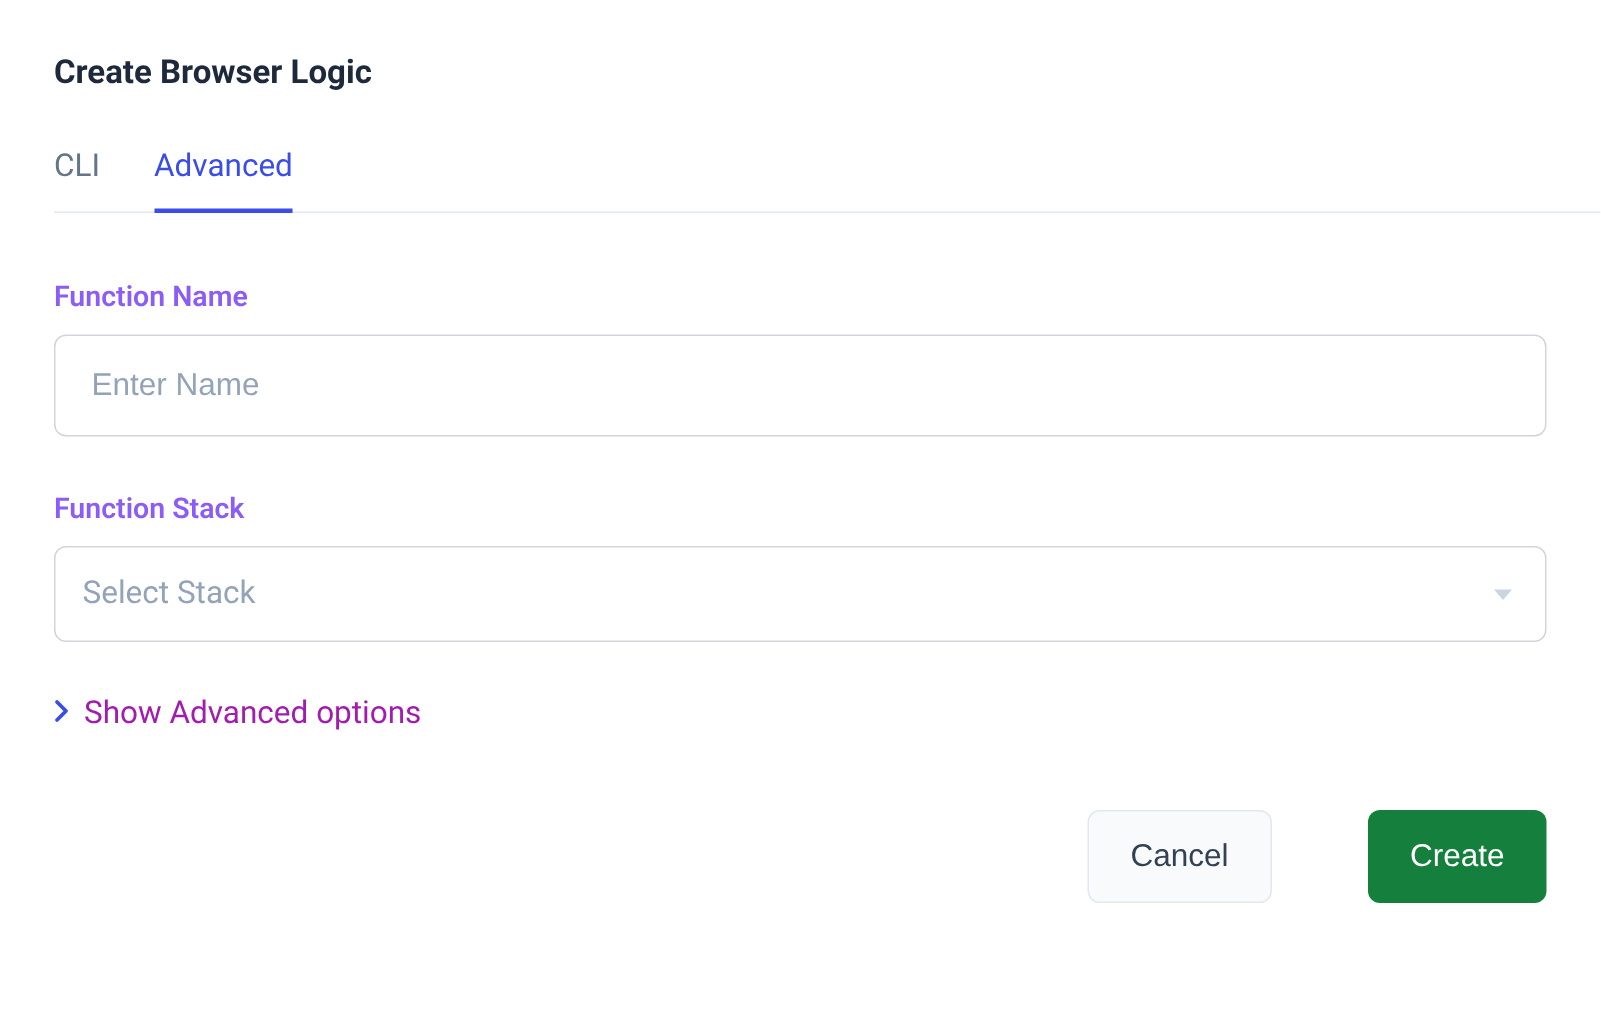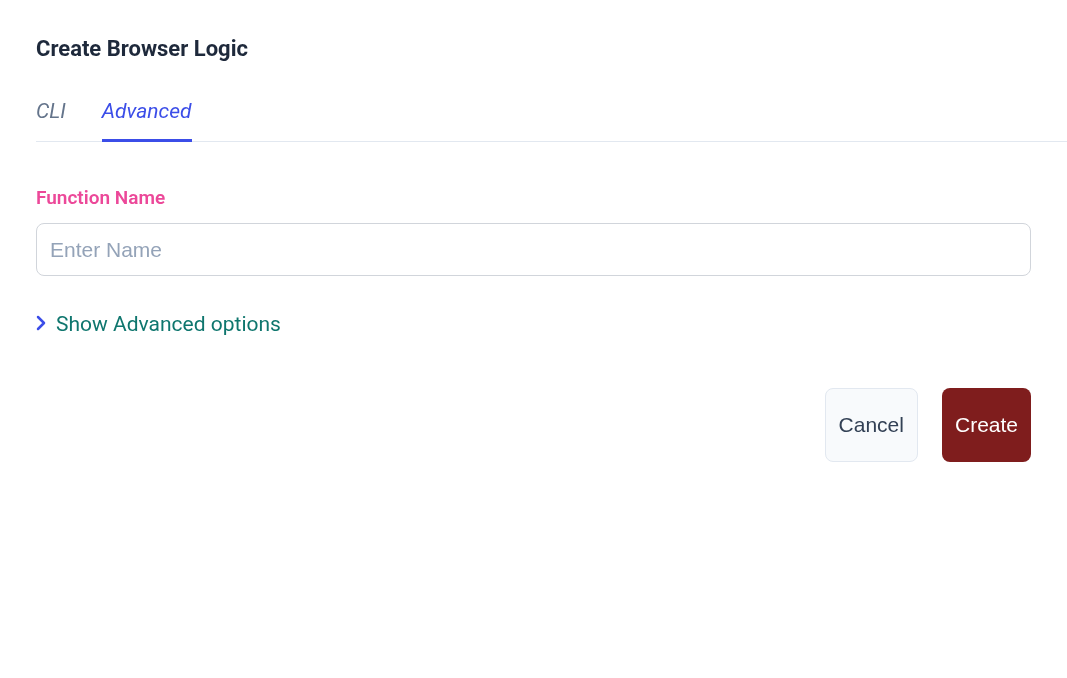--- a/index.html
+++ b/index.html
@@ -31,43 +31,42 @@
       margin-right: -36px;
       padding-right: 36px;
     }
     .tab {
       font-size: 21px;
       padding-bottom: 16px;
       cursor: pointer;
       color: #64748b;
       border-bottom: 3px solid transparent;
       margin-bottom: -1px;
-      font-style: italic;
     }
     .tab.active {
       color: #3b4de8;
       border-bottom: 3px solid #3b4de8;
     }
     .form-section {
       padding-top: 44px;
     }
     .field-group {
       margin-bottom: 36px;
     }
     .field-label {
       display: block;
       font-size: 19px;
       font-weight: 600;
-      color: #ec4899;
+      color: #8b5cf6;
       margin-bottom: 14px;
     }
     .text-input {
       width: 100%;
-      height: 53px;
-      padding: 0 13px;
+      height: 68px;
+      padding: 0 24px;
       font-size: 21px;
       color: #1e293b;
       border: 1px solid #d1d5db;
       border-radius: 8px;
       background: #ffffff;
       outline: none;
     }
     .text-input::placeholder {
       color: #94a3b8;
     }
@@ -94,51 +93,52 @@
       height: 0;
       border-left: 6px solid transparent;
       border-right: 6px solid transparent;
       border-top: 7px solid #cbd5e1;
       margin-right: 4px;
     }
     .advanced-toggle {
       display: flex;
       align-items: center;
       gap: 10px;
-      color: #0f766e;
+      color: #a21caf;
       font-size: 21px;
       cursor: pointer;
       margin-top: 8px;
     }
     .chevron-right {
       display: inline-block;
     }
     .footer-buttons {
       display: flex;
       justify-content: flex-end;
       gap: 24px;
       margin-top: 52px;
     }
     .btn {
-      height: 74px;
-      padding: 0 13px;
+      height: 62px;
+      padding: 0 28px;
       font-size: 21px;
       border-radius: 8px;
       cursor: pointer;
       display: flex;
       align-items: center;
       justify-content: center;
+      margin-left: 40px;
     }
     .btn-secondary {
       background: #f8fafc;
       color: #334155;
       border: 1px solid #e2e8f0;
     }
     .btn-primary {
-      background: #7f1d1d;
+      background: #15803d;
       color: #ffffff;
       border: none;
     }
   </style>
 </head>
 <body>
 
 <div class="container">
   <h1 class="page-title">Create Browser Logic</h1>
 
@@ -146,20 +146,29 @@
     <div class="tab">CLI</div>
     <div class="tab active">Advanced</div>
   </div>
 
   <div class="form-section">
     <div class="field-group">
       <label class="field-label">Function Name</label>
       <input type="text" class="text-input" placeholder="Enter Name" style="">
     </div>
 
+    <div class="field-group">
+      <label class="field-label">Function Stack</label>
+      <div class="select-wrapper">
+        <div class="select-input">
+          <span>Select Stack</span>
+          <span class="select-caret"></span>
+        </div>
+      </div>
+    </div>
 
     <div class="advanced-toggle">
       <span class="chevron-right">
         <svg width="10" height="16" viewBox="0 0 10 16" fill="none">
           <path d="M2 2 L8 8 L2 14" stroke="#3b4de8" stroke-width="2.5" stroke-linecap="round" stroke-linejoin="round"></path>
         </svg>
       </span>
       <span>Show Advanced options</span>
     </div>
 

